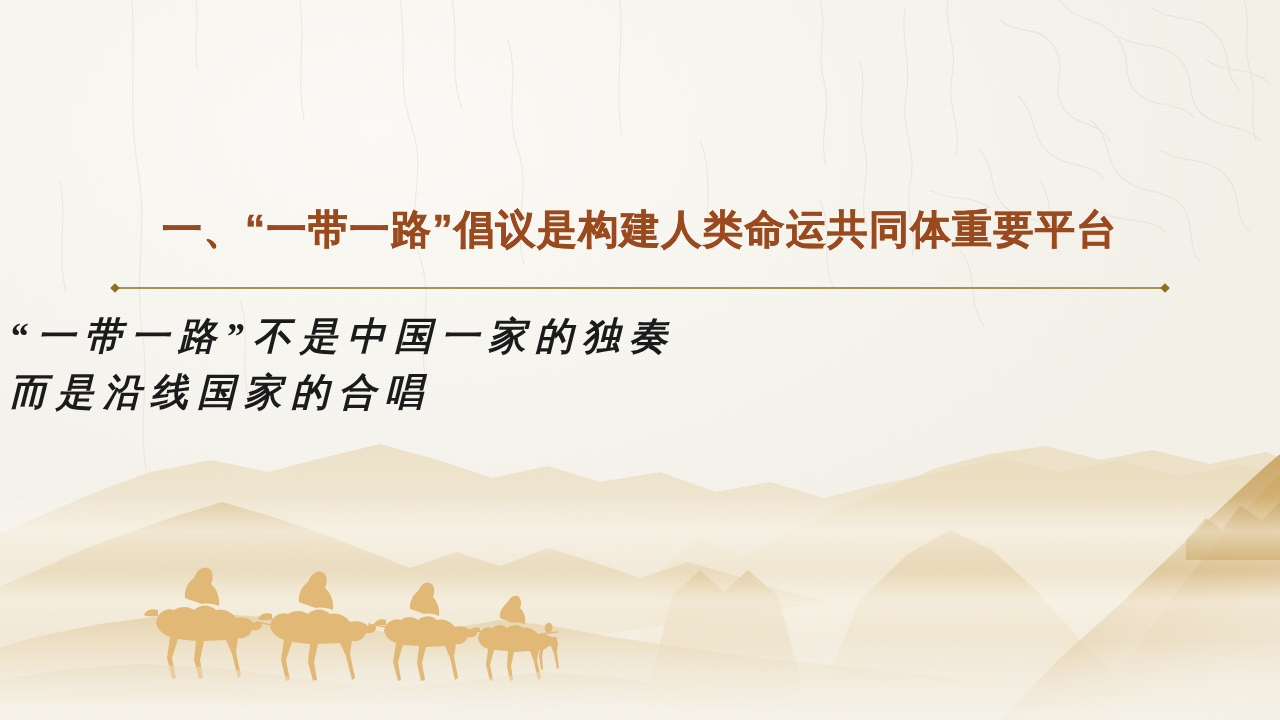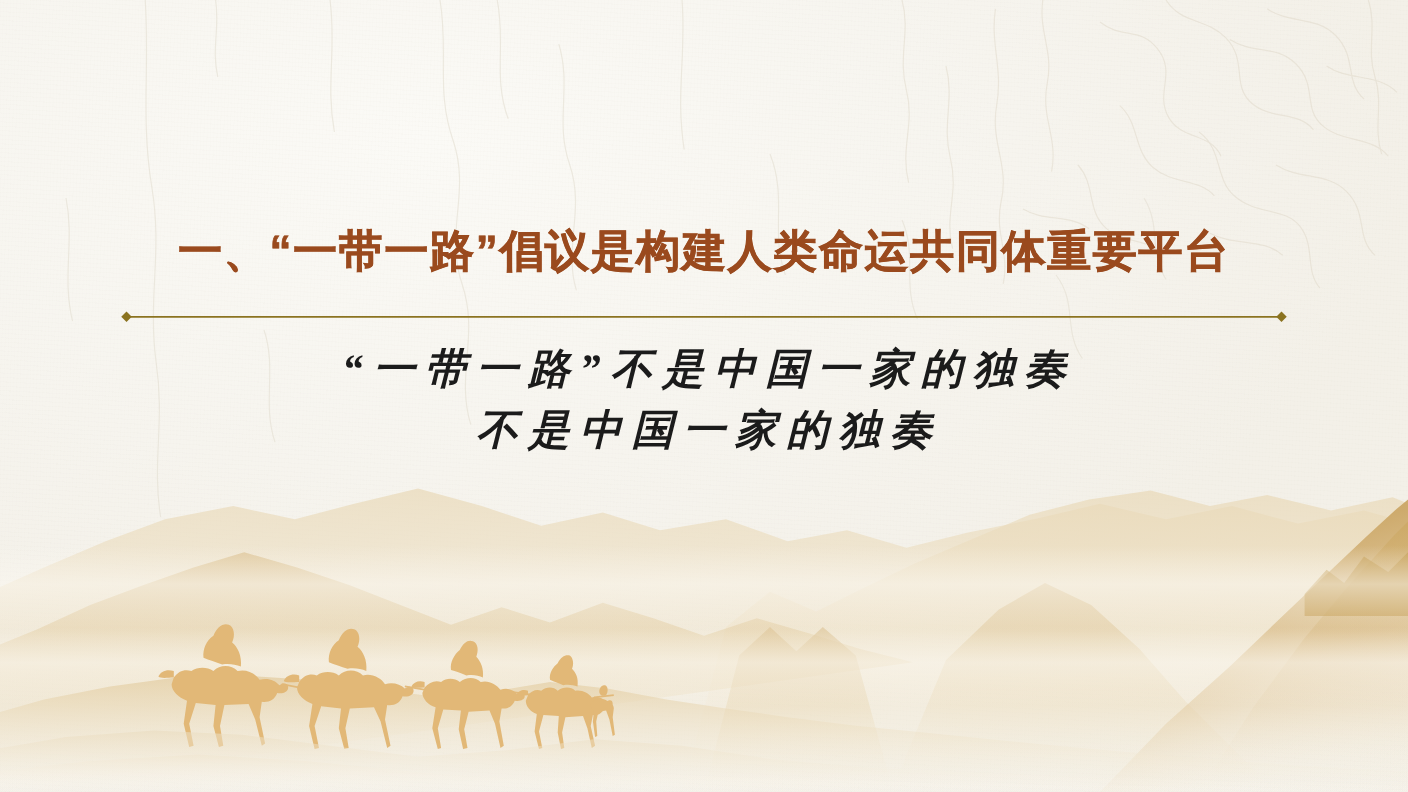--- a/index.html
+++ b/index.html
@@ -85,21 +85,21 @@
     width: 1064px;
     height: 14px;
   }
 
   
   .subtitle-block {
     position: absolute;
     left: 0;
     top: 308px;
     width: 1280px;
-    text-align: center;
+    text-align: left;
   }
   .sub-line {
     font-family: "Liberation Serif", "DejaVu Serif", serif;
     font-size: 38px;
     font-weight: 700;
     font-style: italic;
     color: #1b1b1b;
     letter-spacing: 9px;
     line-height: 1.48;
     white-space: nowrap;
@@ -350,16 +350,16 @@
   </div>
 
   <svg class="divider" viewBox="0 0 1064 14" preserveAspectRatio="none">
     <line x1="7" y1="7" x2="1057" y2="7" stroke="#8B7320" stroke-width="1.6"></line>
     <polygon points="7,2.2 11.8,7 7,11.8 2.2,7" fill="#8B7320"></polygon>
     <polygon points="1057,2.2 1061.8,7 1057,11.8 1052.2,7" fill="#8B7320"></polygon>
   </svg>
 
   <div class="subtitle-block">
     <p class="sub-line">“一带一路”不是中国一家的独奏</p>
-    <p class="sub-line">不是中国一家的独奏</p>
+    <p class="sub-line">而是沿线国家的合唱</p>
   </div>
 
 </div>
 
 </body></html>

